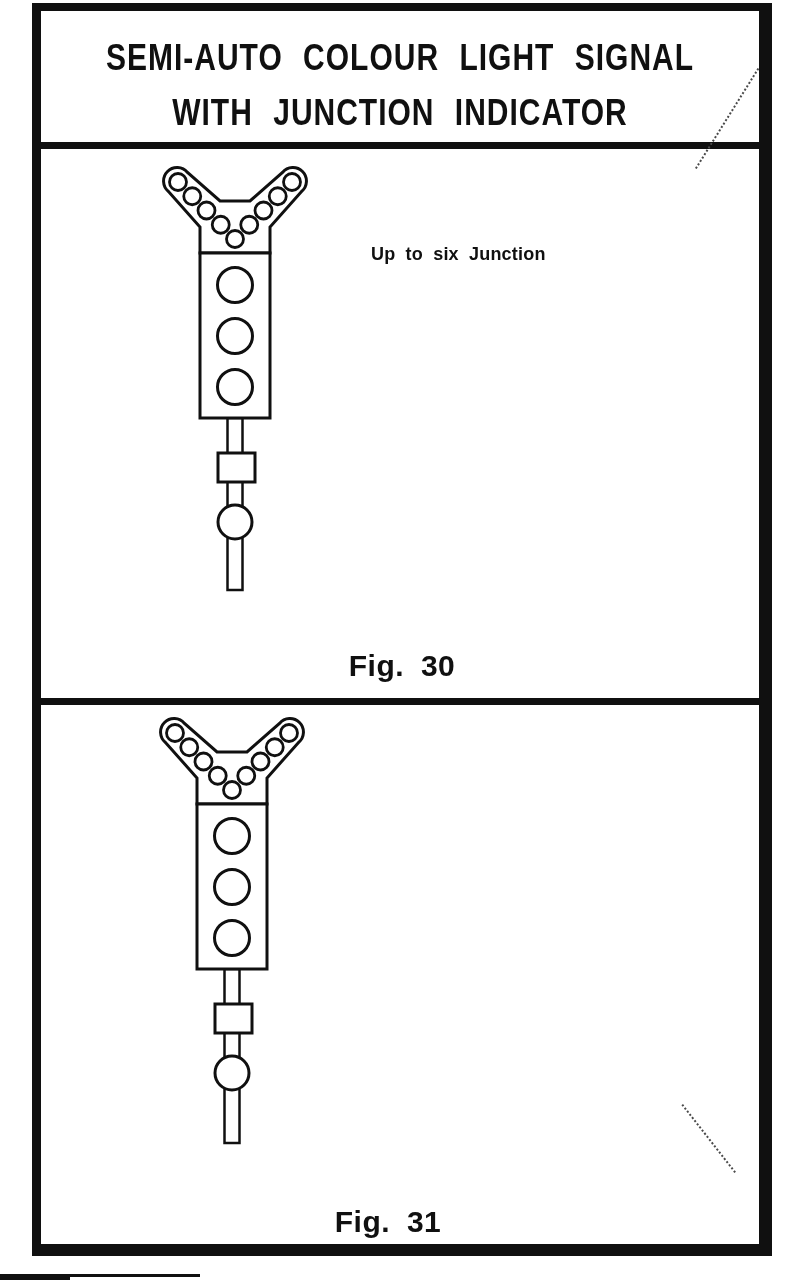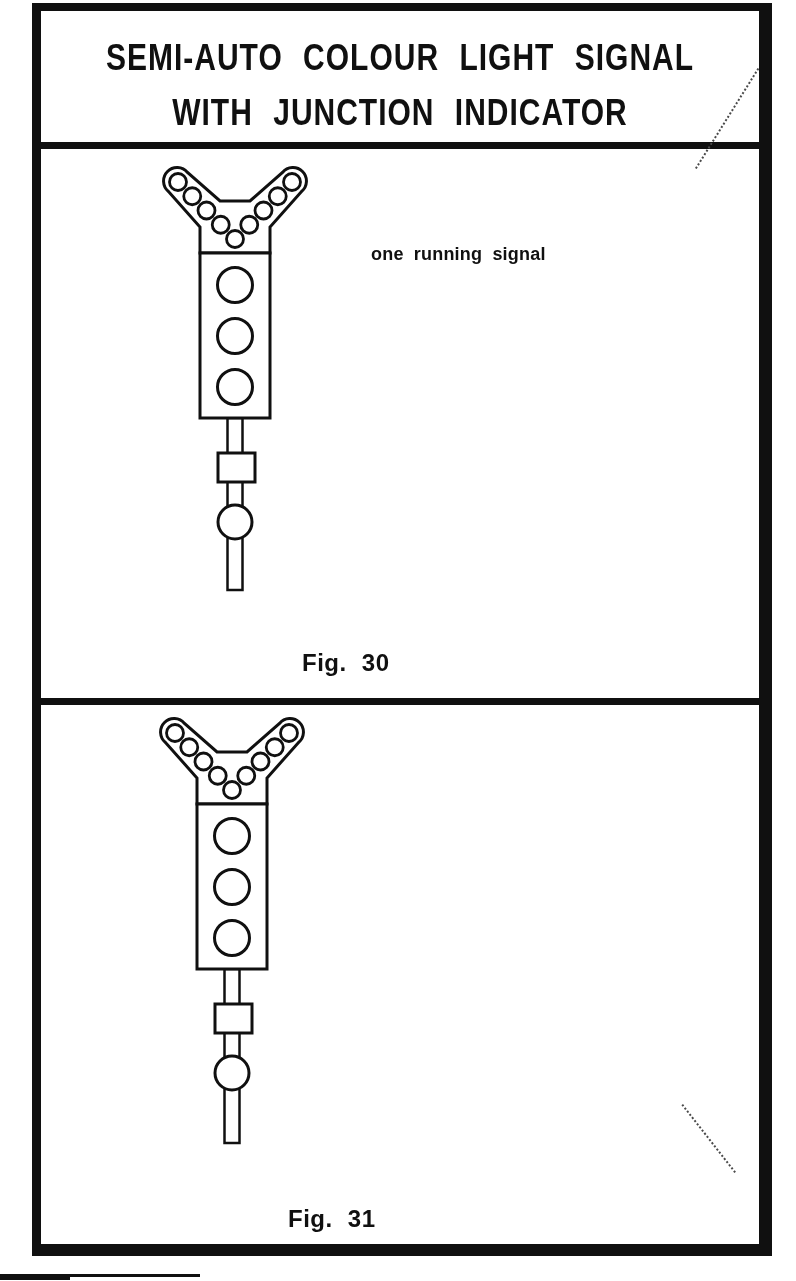--- a/index.html
+++ b/index.html
@@ -20,21 +20,21 @@
   .title-box{left:41px;top:30px;width:718px;text-align:center;
              font-weight:bold;font-size:30px;line-height:45px;
              letter-spacing:1px;word-spacing:11px;
              transform:scaleY(1.22);transform-origin:50% 0;}
 
   
   .annotation{left:371px;top:244px;width:220px;font-weight:bold;
               font-size:18px;line-height:21.5px;letter-spacing:.2px;word-spacing:5px;}
 
   
-  .caption{width:200px;text-align:left;font-weight:bold;font-size:24px;
+  .caption{width:200px;text-align:center;font-weight:bold;font-size:30px;
            letter-spacing:.5px;word-spacing:8px;}
   .caption-30{left:302px;top:649px;}
   .caption-31{left:288px;top:1205px;}
 
   
   svg.signal{position:absolute;width:240px;height:460px;}
   .sig-30{left:140px;top:155px;}
   .sig-31{left:137px;top:706px;}
   svg.signal .outline{fill:#ffffff;stroke:#101010;}
 
@@ -82,21 +82,21 @@
     <rect x="78" y="298" width="37" height="29" class="outline" stroke-width="3"></rect>
     <circle cx="95" cy="367" r="17" class="outline" stroke-width="3"></circle>
 
     <rect x="60" y="98" width="70" height="165" class="outline" stroke-width="3"></rect>
     <circle cx="95" cy="130" r="17.5" class="outline" stroke-width="3" fill="#101010"></circle>
     <circle cx="95" cy="181" r="17.5" class="outline" stroke-width="3" fill="#ffffff"></circle>
     <circle cx="95" cy="232" r="17.5" class="outline" stroke-width="3" fill="#ffffff"></circle>
   </svg>
 
   <div class="abs annotation">
-    <div>one running signal</div>
+    <div>Up to six Junction</div>
   </div>
 
   <div class="abs caption caption-30">Fig. 30</div>
 
   <svg class="signal sig-31" viewBox="0 0 240 460">
     <path class="outline" stroke-width="3" d="M 60 98 L 60 72 L 28.5 36.5 A 13.5 13.5 0 1 1 47.5 17.5 L 80 46 L 110 46 L 142.5 17.5 A 13.5 13.5 0 1 1 161.5 36.5 L 130 72 L 130 98 Z"></path>
     <circle cx="38" cy="27" r="8.5" class="outline" stroke-width="2.8" fill="#ffffff"></circle>
     <circle cx="52.25" cy="41.25" r="8.5" class="outline" stroke-width="2.8" fill="#ffffff"></circle>
     <circle cx="66.5" cy="55.5" r="8.5" class="outline" stroke-width="2.8" fill="#ffffff"></circle>
     <circle cx="80.75" cy="69.75" r="8.5" class="outline" stroke-width="2.8" fill="#ffffff"></circle>

